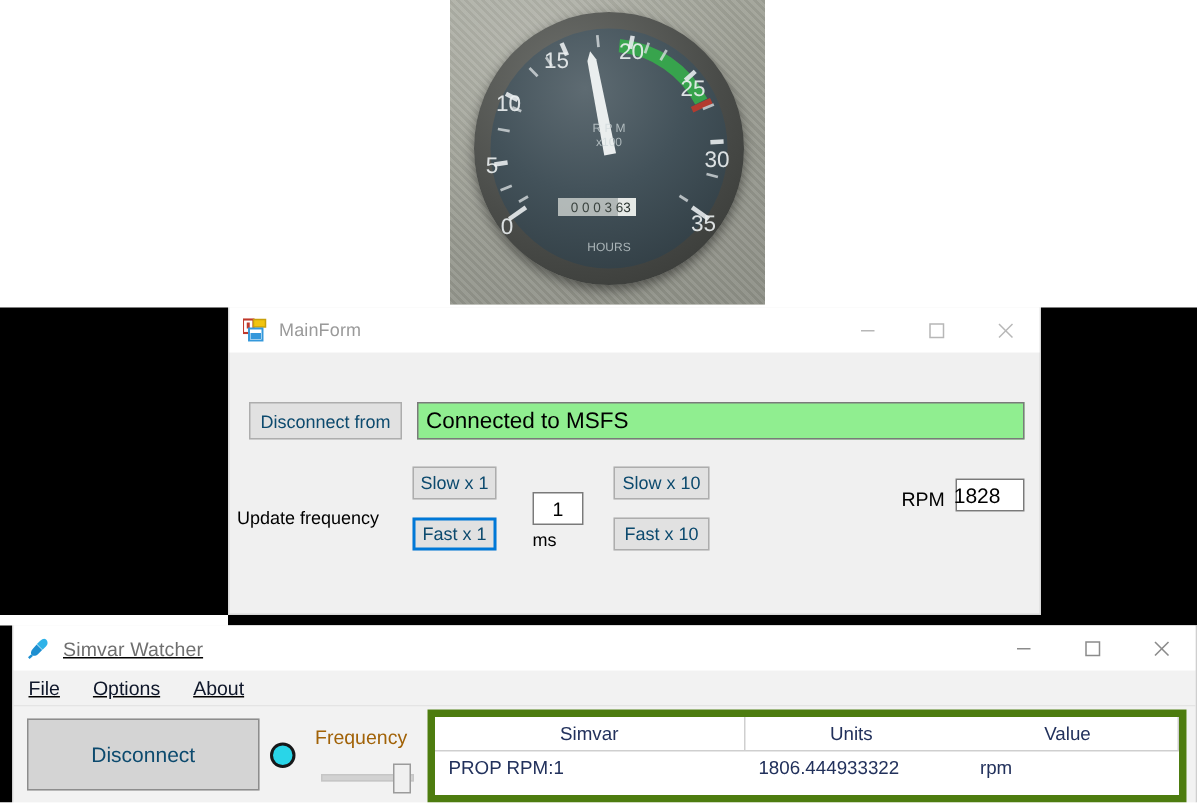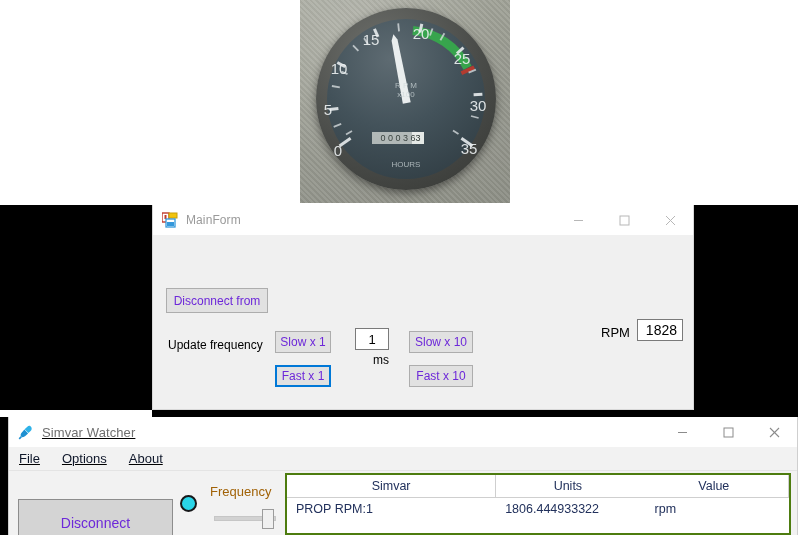--- a/index.html
+++ b/index.html
@@ -113,27 +113,26 @@
     border: 1px solid #d8d8d8;
     border-top: none;
   }
   #mainform .body { position: relative; height: 174px; }
 
   .btn {
     background: #e1e1e1;
     border: 1px solid #adadad;
     font-family: "Liberation Sans", sans-serif;
     font-size: 12px;
-    color: #6d28d9;
+    color: #0c4a6e;
     display: flex;
     align-items: center;
     justify-content: center;
     box-sizing: border-box;
     padding: 0;
-    margin-top: 20px;
   }
   .btn.focused {
     border: 2px solid #0078d7;
     background: #e1e1e1;
   }
   .txt {
     background: #ffffff;
     border: 1px solid #7a7a7a;
     font-size: 13px;
     color: #000;
@@ -151,31 +150,31 @@
   #btn-disconnect-from { position: absolute; left: 13px;  top: 33px; width: 102px; height: 25px; }
   #status-field {
     position: absolute; left: 125px; top: 33px; width: 405px; height: 25px;
     background: #90ee90;
     border: 1px solid #7a7a7a;
     font-size: 15px;
     display: flex; align-items: center; padding-left: 5px;
     box-sizing: border-box;
     color: #000;
   }
-  #lbl-update-freq { position: absolute; left: 15px; top: 103px; }
+  #lbl-update-freq { position: absolute; left: 5px; top: 103px; }
   #btn-slow1  { position: absolute; left: 122px; top: 76px;  width: 56px; height: 22px; }
   #btn-fast1  { position: absolute; left: 122px; top: 110px; width: 56px; height: 22px; }
   #txt-ms     { position: absolute; left: 202px; top: 93px;  width: 34px; height: 22px; justify-content: center; }
   #txt-ms span { width: 100%; text-align: center; }
-  #lbl-ms     { position: absolute; left: 202px; top: 118px; width: 34px; text-align: right; }
+  #lbl-ms     { position: absolute; left: 202px; top: 118px; width: 34px; text-align: left; }
   #btn-slow10 { position: absolute; left: 256px; top: 76px;  width: 64px; height: 22px; }
   #btn-fast10 { position: absolute; left: 256px; top: 110px; width: 64px; height: 22px; }
   #lbl-rpm    { position: absolute; left: 448px; top: 90px; font-size: 13px; }
   #txt-rpm    { position: absolute; left: 484px; top: 84px; width: 46px; height: 22px;
-                justify-content: flex-end; padding-right: 5px; font-size: 14px; }
+                justify-content: flex-end; padding-right: 15px; font-size: 14px; }
 
   
   #simvarwatcher {
     left: 8px;
     top: 417px;
     width: 790px;
     height: 118px;
     border: 1px solid #cfcfcf;
     border-top: none;
     border-bottom: none;
@@ -219,21 +218,21 @@
     background: #d2d2d2; border: 1px solid #c6c6c6; box-sizing: border-box;
   }
   #freq-thumb {
     position: absolute; left: 48px; top: 0px; width: 12px; height: 20px;
     background: #f0f0f0; border: 1px solid #9b9b9b; box-sizing: border-box;
   }
 
   #sw-grid {
     position: absolute; left: 276px; top: 2px; width: 506px; height: 62px;
     background: #ffffff;
-    border: 2px solid #4d7c0f;
+    border: 5px solid #4d7c0f;
     box-sizing: border-box;
     overflow: hidden;
   }
   #sw-grid .grid-head {
     display: flex;
     height: 22px;
     border-bottom: 1px solid #cfcfcf;
   }
   #sw-grid .grid-head .cell {
     font-size: 12.5px;
@@ -362,20 +361,21 @@
               <line x1="1" y1="1" x2="10" y2="10" stroke="#b7b7b7" stroke-width="1"></line>
               <line x1="10" y1="1" x2="1" y2="10" stroke="#b7b7b7" stroke-width="1"></line>
             </svg>
         </span>
       </span>
     </div>
 
     <div class="body">
       <button class="btn" id="btn-disconnect-from">Disconnect from</button>
 
+      <div id="status-field">Connected to MSFS</div>
 
       <div class="lbl" id="lbl-update-freq">Update frequency</div>
 
       <button class="btn" id="btn-slow1">Slow x 1</button>
 
       <button class="btn focused" id="btn-fast1">Fast x 1</button>
 
       <div class="txt" id="txt-ms">
         <span>1</span>
       </div>

